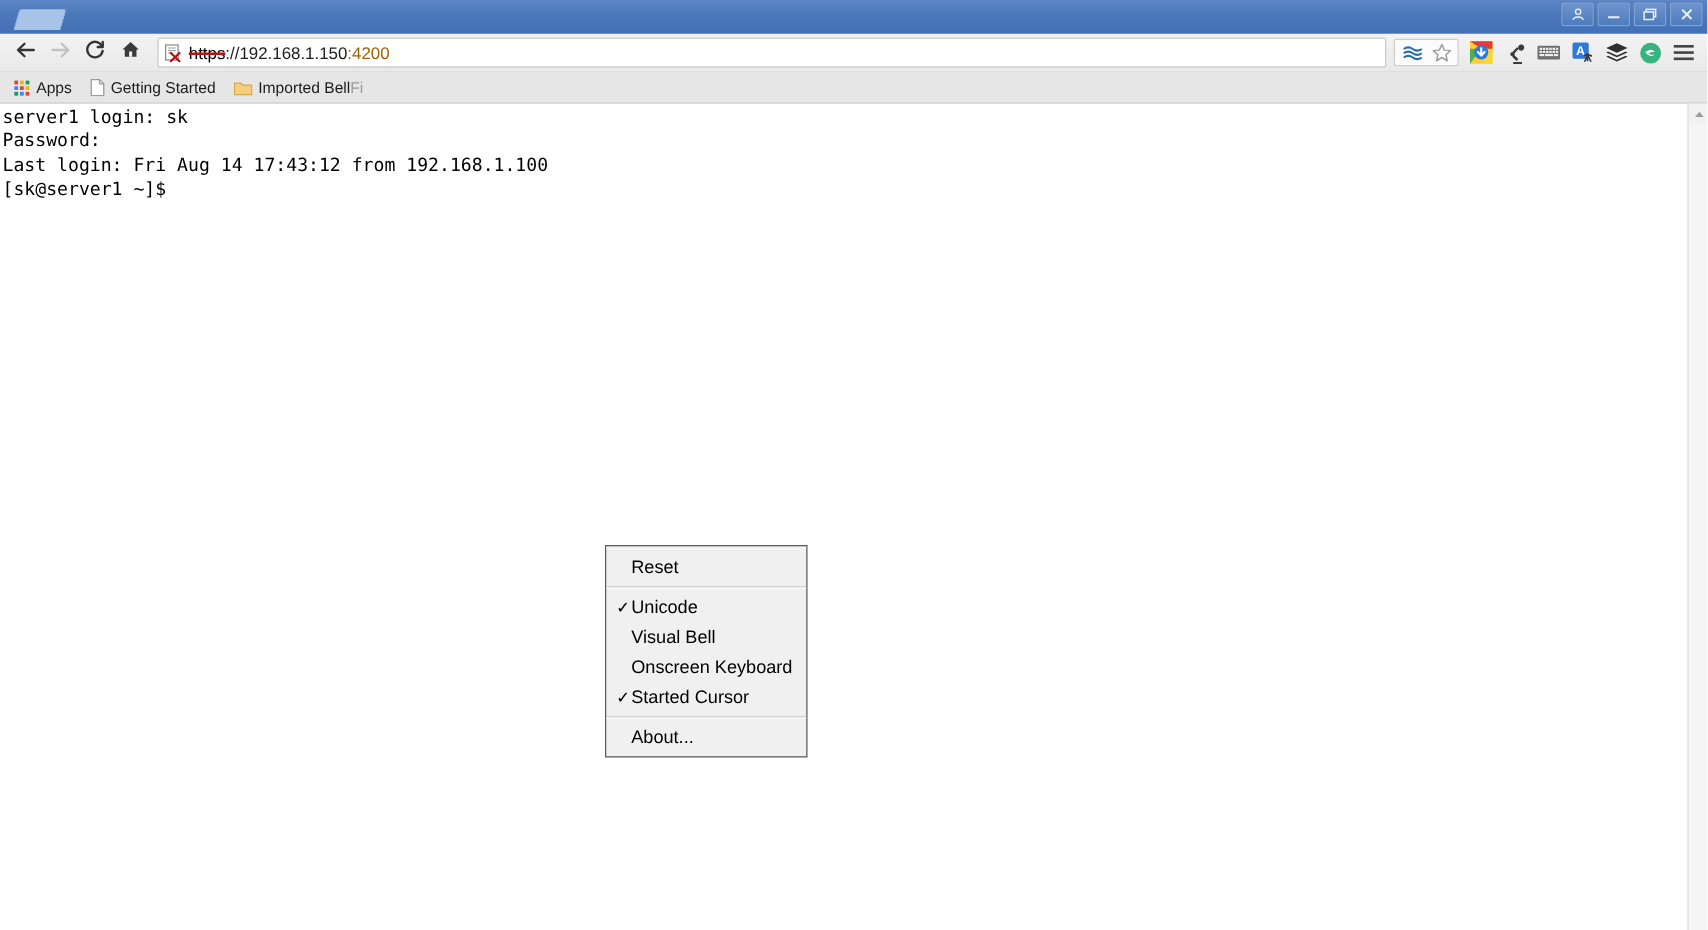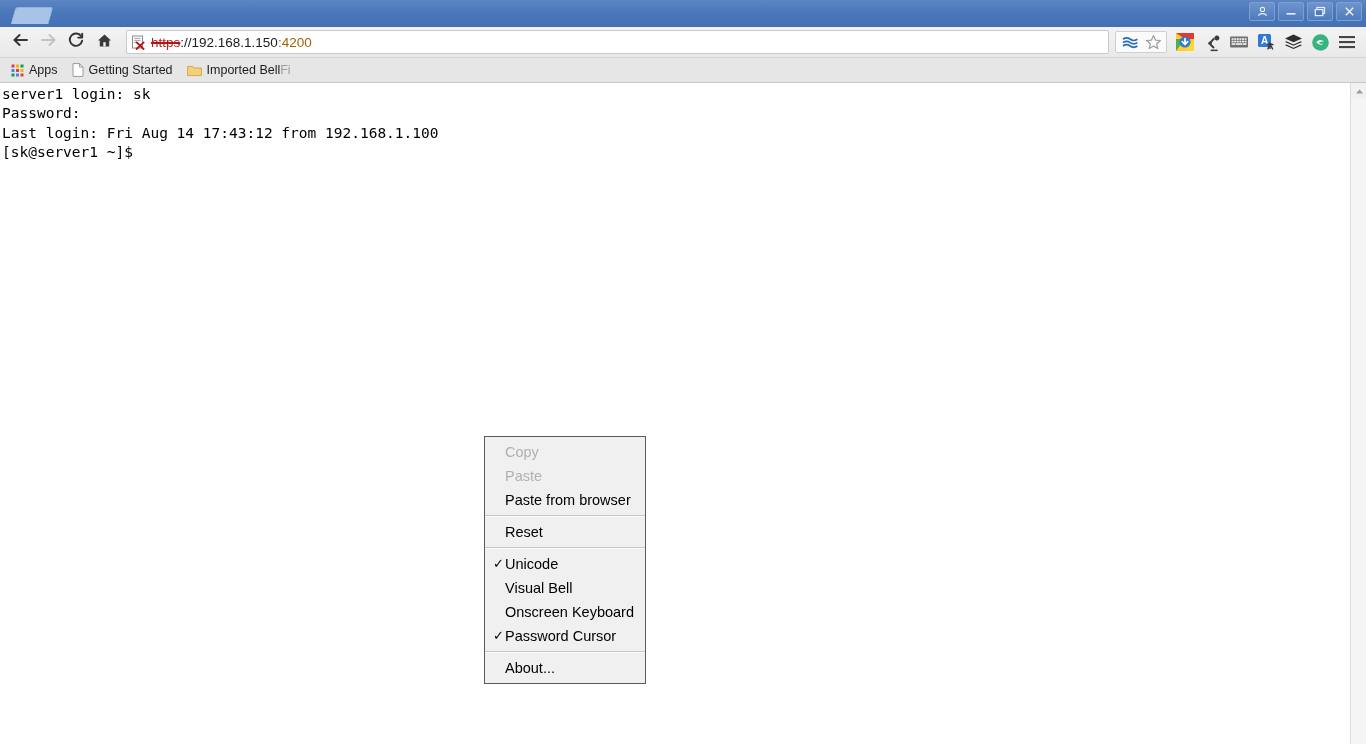--- a/index.html
+++ b/index.html
@@ -120,21 +120,21 @@
     flex: 0 0 16px;
     margin-right: 4px;
     position: relative;
   }
   .url-text {
     font-size: 13.5px;
     white-space: nowrap;
     color: #202020;
   }
   .url-scheme {
-    color: #b91c1c;
+    color: #000000;
     text-decoration: line-through;
     text-decoration-color: #b31414;
     text-decoration-thickness: 1.5px;
   }
   .url-sep { color: #202020; }
   .url-host { color: #202020; font-weight: normal; }
   .url-port { color: #a16207; }
   .tool-icon {
     width: 26px; height: 26px;
     display: flex; align-items: center; justify-content: center;
@@ -467,34 +467,20 @@
 
 <div class="content">
 
   <pre class="term">server1 login: sk
 Password:
 Last login: Fri Aug 14 17:43:12 from 192.168.1.100
 [sk@server1 ~]$</pre>
 
   <div class="ctxmenu">
 
-    <div class="ctx-group">
-      <div class="ctx-item disabled">
-        <span class="ctx-check"></span>
-          <span>Copy</span>
-      </div>
-      <div class="ctx-item disabled">
-        <span class="ctx-check"></span>
-          <span>Paste</span>
-      </div>
-      <div class="ctx-item">
-        <span class="ctx-check"></span>
-          <span>Paste from browser</span>
-      </div>
-    </div>
 
     <div class="ctx-sep"></div>
 
     <div class="ctx-group">
       <div class="ctx-item">
         <span class="ctx-check"></span>
           <span>Reset</span>
       </div>
     </div>
 
@@ -508,21 +494,21 @@
       <div class="ctx-item">
         <span class="ctx-check"></span>
           <span>Visual Bell</span>
       </div>
       <div class="ctx-item">
         <span class="ctx-check"></span>
           <span>Onscreen Keyboard</span>
       </div>
       <div class="ctx-item">
         <span class="ctx-check">✓</span>
-          <span>Password Cursor</span>
+          <span>Started Cursor</span>
       </div>
     </div>
 
     <div class="ctx-sep"></div>
 
     <div class="ctx-group">
       <div class="ctx-item">
         <span class="ctx-check"></span>
           <span>About...</span>
       </div>

